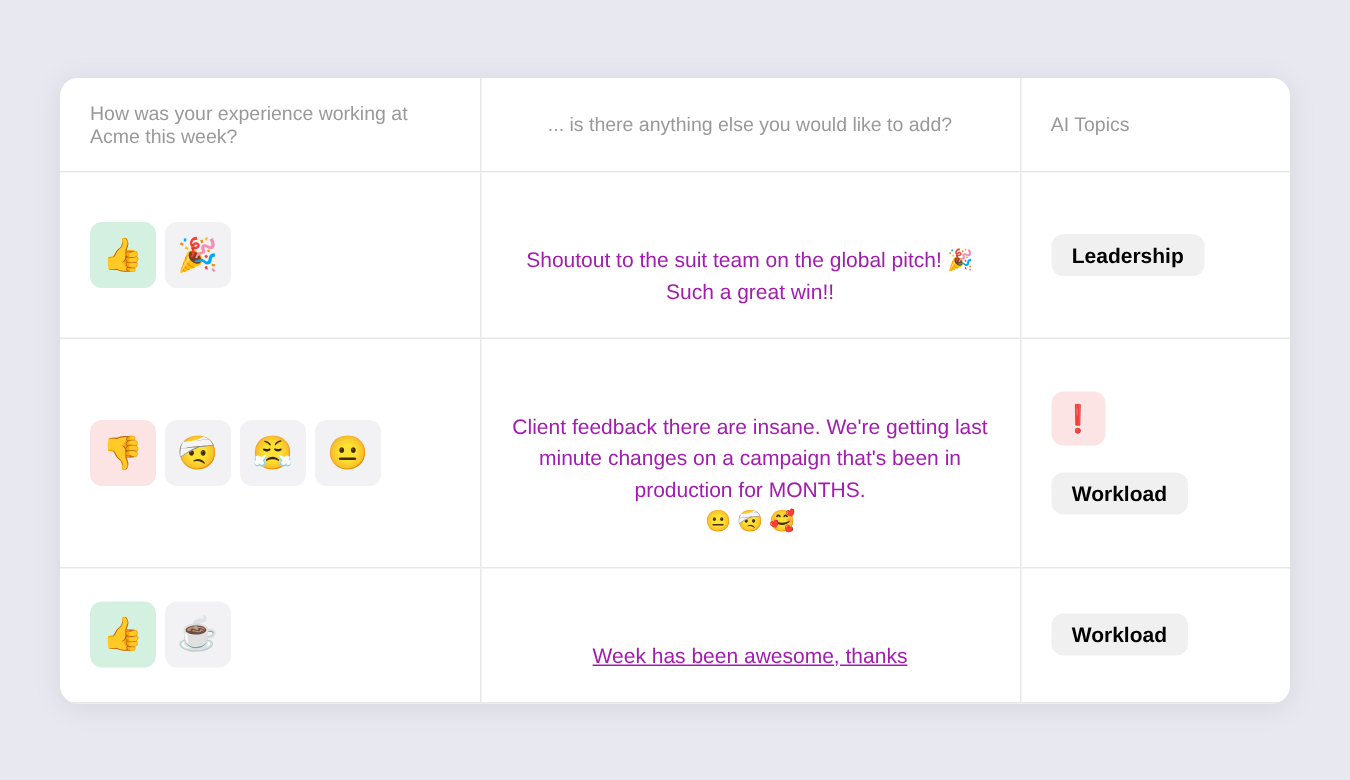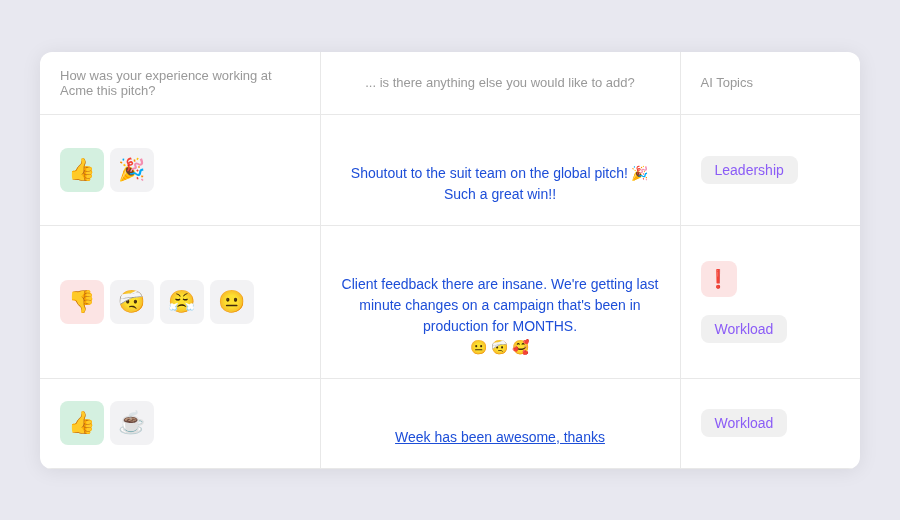--- a/index.html
+++ b/index.html
@@ -81,33 +81,33 @@
       width: 44px;
       height: 44px;
       display: flex;
       align-items: center;
       justify-content: center;
       font-size: 22px;
     }
 
     .feedback-text {
       font-size: 14px;
-      color: #1d4ed8;
+      color: #a21caf;
       line-height: 1.5;
       margin-top: 28px;
     }
 
     .topic-badge {
       display: inline-block;
       background: #f0f0f0;
       border-radius: 8px;
       padding: 6px 14px;
       font-size: 14px;
-      font-weight: 400;
-      color: #8b5cf6;
+      font-weight: 700;
+      color: #000000;
     }
 
     .alert-icon {
       display: flex;
       align-items: center;
       justify-content: center;
       width: 36px;
       height: 36px;
       background: #fce4e4;
       border-radius: 8px;
@@ -122,21 +122,21 @@
       gap: 8px;
     }
   </style>
 </head>
 <body>
 
 <div class="card">
   <table>
     <thead>
       <tr>
-        <th class="col-question">How was your experience working at Acme this pitch?</th>
+        <th class="col-question">How was your experience working at Acme this week?</th>
         <th class="col-feedback">... is there anything else you would like to add?</th>
         <th class="col-topics">AI Topics</th>
       </tr>
     </thead>
     <tbody id="table-body">
     <tr>
           <td class="col-question">
             <div class="emoji-row">
               <div class="emoji-bubble" style="background: rgb(212, 240, 224);">👍</div>
               <div class="emoji-bubble" style="background: rgb(242, 242, 244);">🎉</div>

